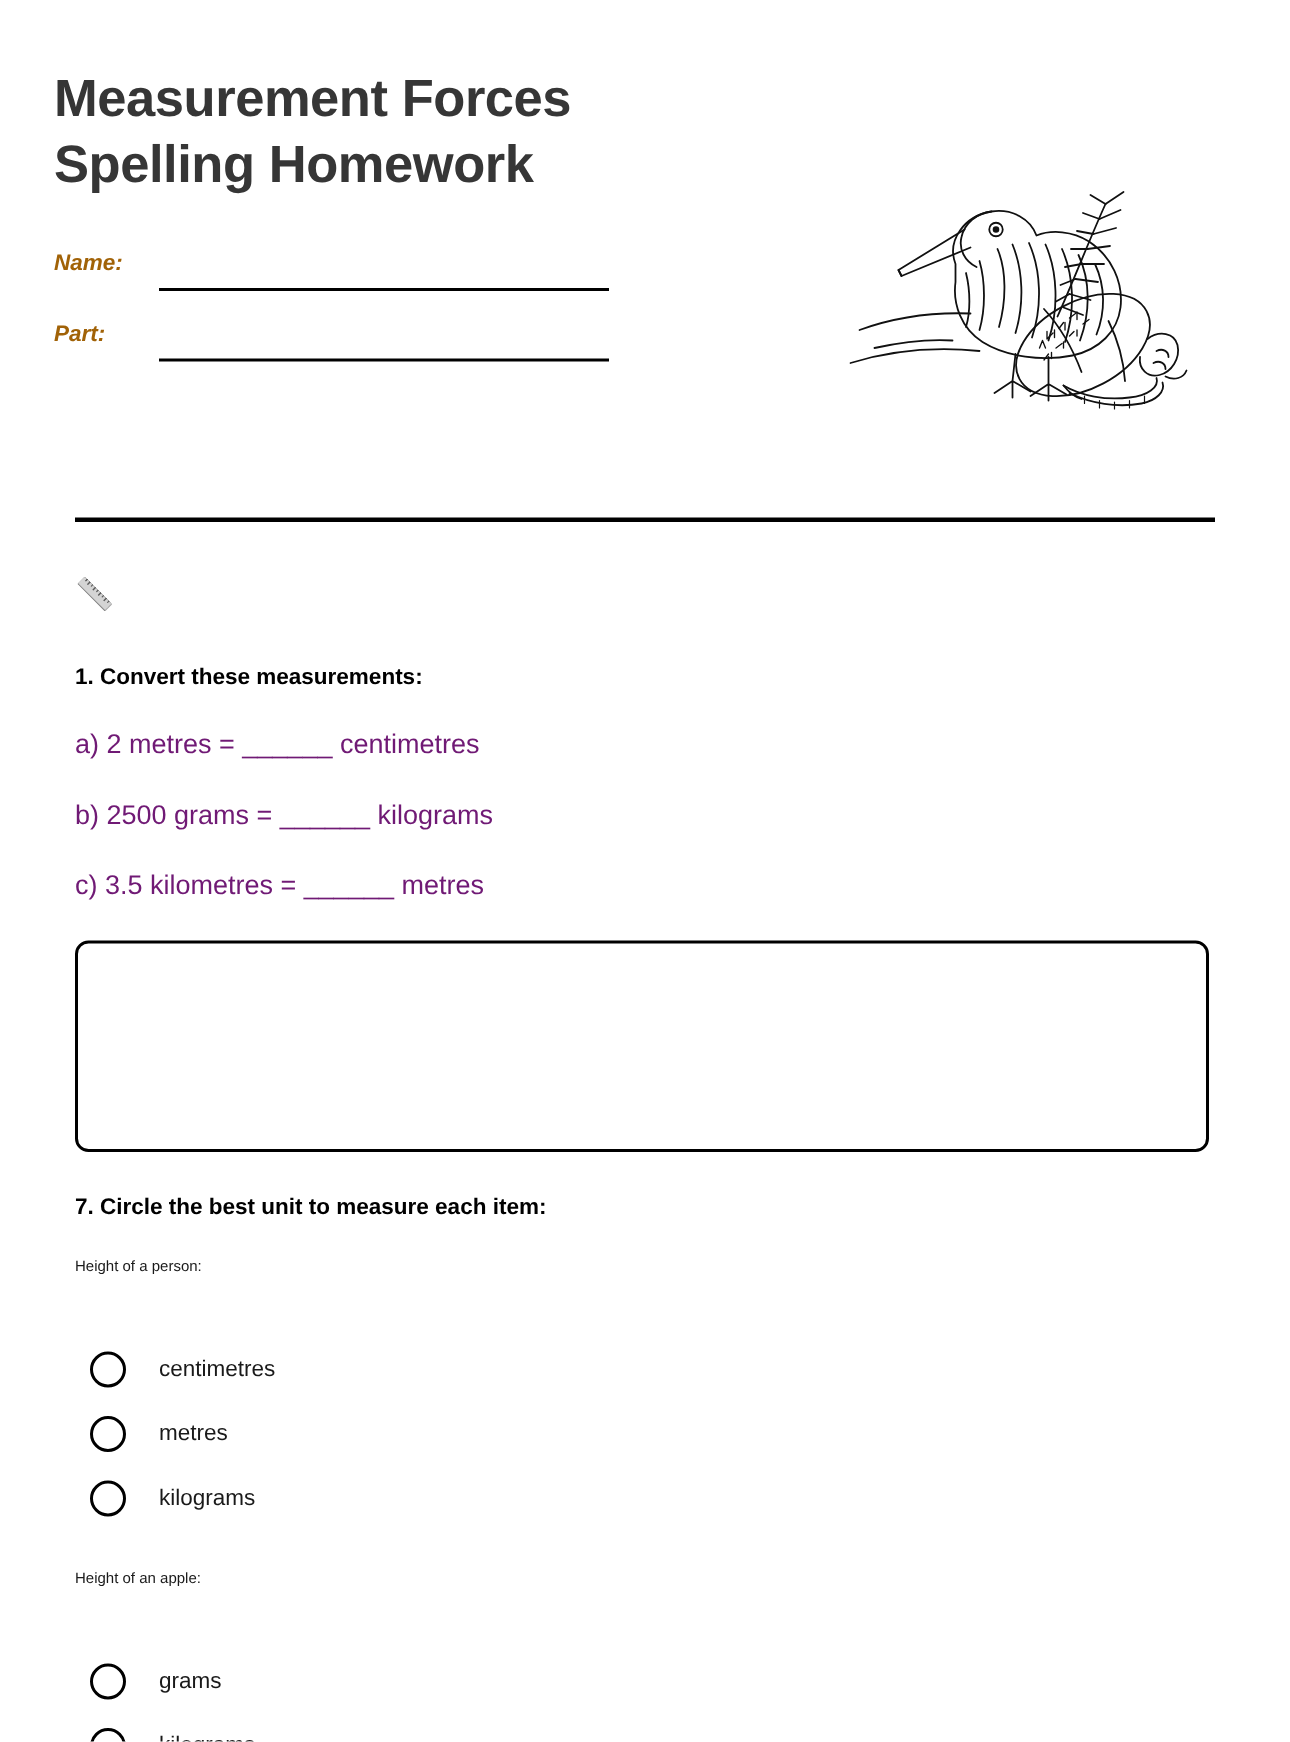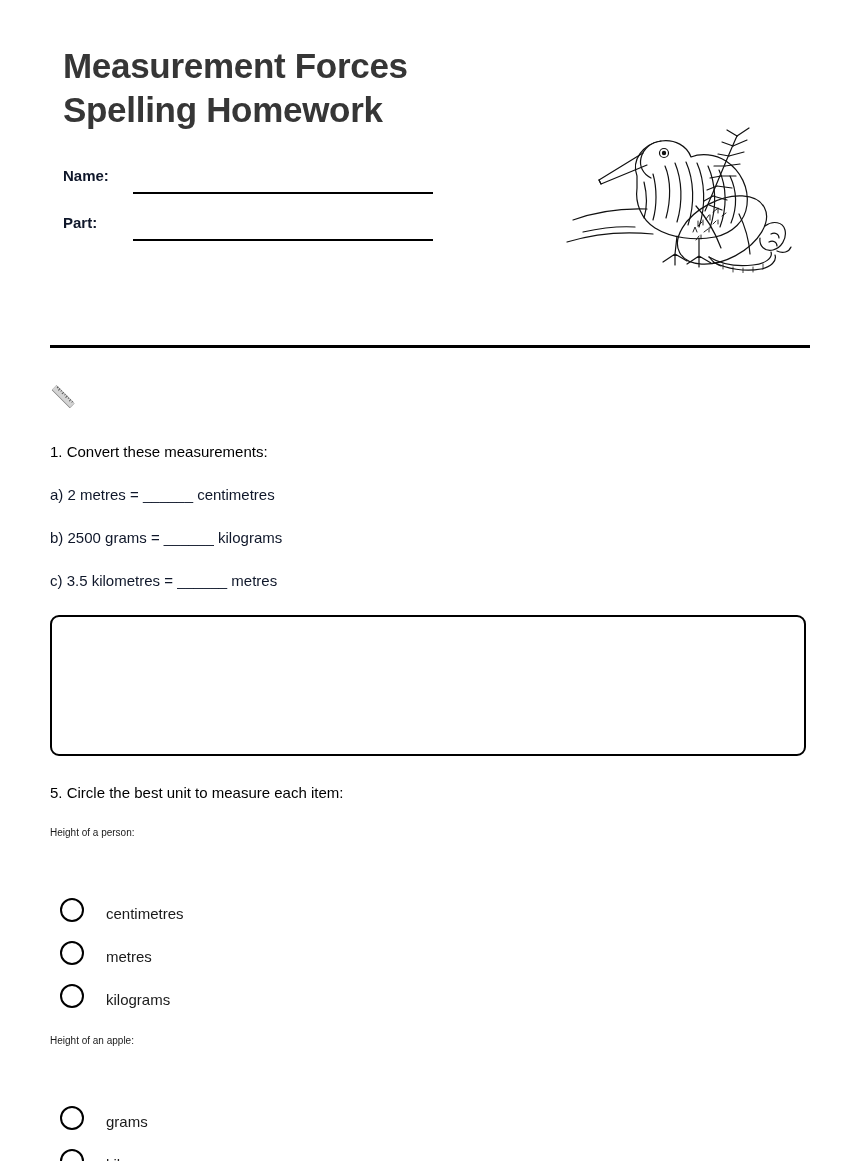--- a/index.html
+++ b/index.html
@@ -19,21 +19,21 @@
     position: absolute;
     left: 0; top: 0;
     width: 860px;
     height: 1161px;
     padding: 0;
   }
 
   
   .header-zone {
     position: absolute;
-    left: 63px;
+    left: 36px;
     top: 44px;
     width: 760px;
   }
   .doc-title {
     font-size: 35px;
     line-height: 44px;
     font-weight: bold;
     color: #363636;
     letter-spacing: -0.3px;
     margin: 0;
@@ -45,24 +45,25 @@
   }
   .field-row {
     display: flex;
     align-items: flex-end;
     height: 36px;
     margin-bottom: 11px;
   }
   .field-label {
     font-size: 15px;
     font-weight: bold;
-    color: #0f172a;
+    color: #a16207;
     width: 70px;
     line-height: 18px;
     padding-bottom: 9px;
+    font-style: italic;
   }
   .field-line {
     width: 300px;
     height: 0;
     border-bottom: 2px solid #000000;
     margin-left: 0px;
   }
 
   
   .illustration {
@@ -100,28 +101,28 @@
     color: #2b2b2b;
     margin: 0 0 36px 0;
   }
   .emoji-icon {
     font-size: 21px;
     line-height: 1;
     filter: grayscale(1);
   }
   .q-heading {
     font-size: 15px;
-    font-weight: normal;
+    font-weight: bold;
     color: #000000;
     margin: 0 0 26px 0;
   }
   .q-line {
-    font-size: 15px;
+    font-size: 18px;
     font-weight: normal;
-    color: #0f172a;
+    color: #701a75;
     margin: 4px 0 26px 0;
   }
   .answer-box {
     width: 756px;
     height: 141px;
     border: 2px solid #000000;
     border-radius: 9px;
     box-sizing: border-box;
     margin: 0 0 28px 0;
     background: #ffffff;
@@ -129,21 +130,21 @@
   .prompt-line {
     font-size: 10px;
     color: #1a1a1a;
     margin: 0 0 41px 0;
   }
   .option-list {
     margin: 0 0 27px 0;
   }
   .option-row {
     display: flex;
-    align-items: flex-end;
+    align-items: center;
     height: 43px;
     padding-left: 10px;
   }
   .radio {
     width: 24px;
     height: 24px;
     border: 2.6px solid #000000;
     border-radius: 50%;
     box-sizing: border-box;
     flex: none;
@@ -239,21 +240,21 @@
       <span class="emoji-icon">📏</span>
     </h2>
 
     <p class="q-heading">1. Convert these measurements:</p>
     <p class="q-line">a) 2 metres = ______ centimetres</p>
     <p class="q-line">b) 2500 grams = ______ kilograms</p>
     <p class="q-line">c) 3.5 kilometres = ______ metres</p>
 
     <div class="answer-box"></div>
 
-    <p class="q-heading">5. Circle the best unit to measure each item:</p>
+    <p class="q-heading">7. Circle the best unit to measure each item:</p>
 
     <p class="prompt-line">Height of a person:</p>
     <div class="option-list">
       <div class="option-row">
         <span class="radio"></span>
         <span class="option-label">centimetres</span>
       </div>
       <div class="option-row">
         <span class="radio"></span>
         <span class="option-label">metres</span>

